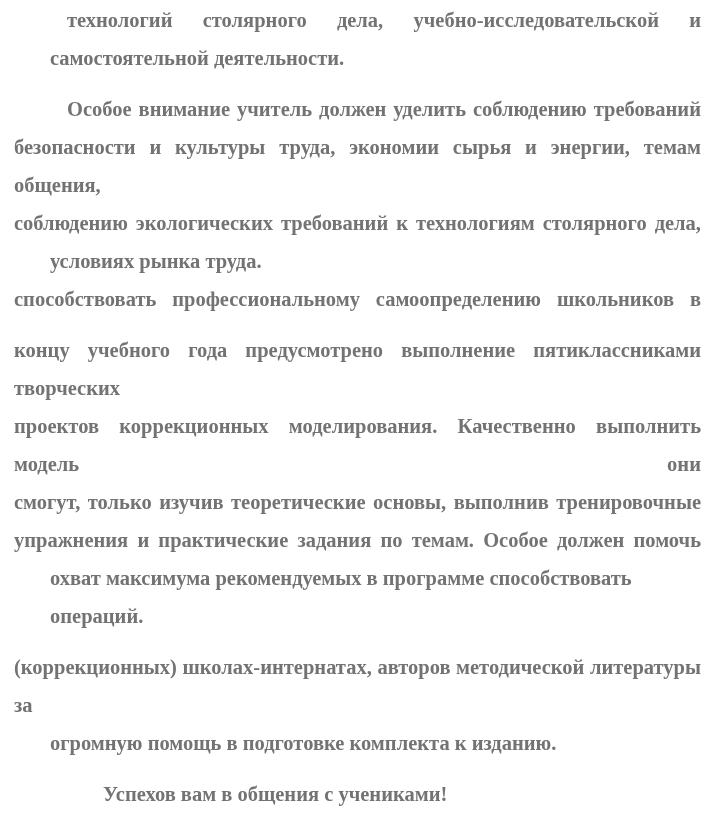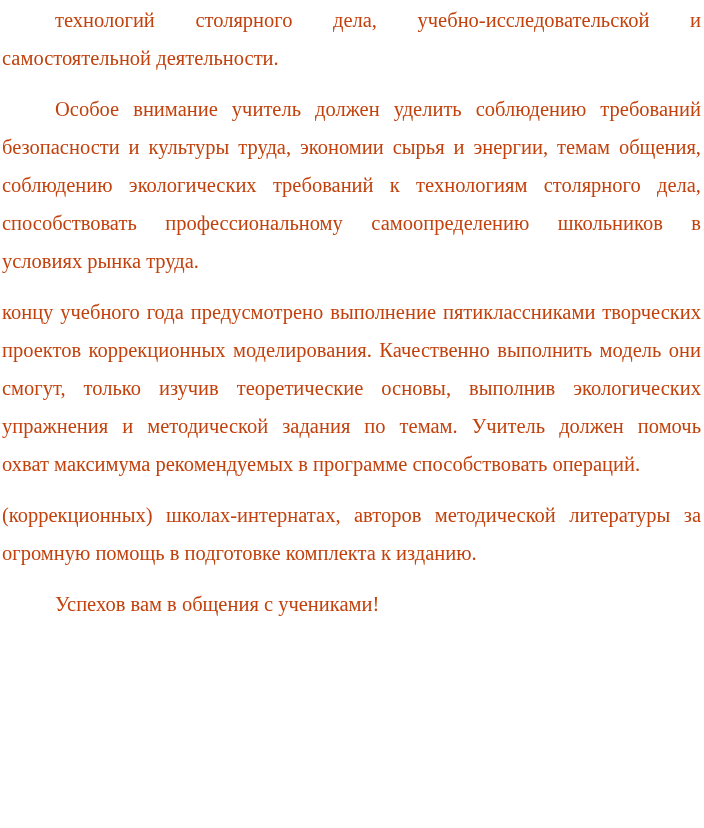--- a/index.html
+++ b/index.html
@@ -5,70 +5,72 @@
   html, body {
     margin: 0;
     padding: 0;
     background: #ffffff;
   }
   .page {
     box-sizing: border-box;
     width: 704px;
     height: 828px;
     background: #ffffff;
-    padding: 1px 3px 0 2px;
+    padding: 1px 3px 0 14px;
     overflow: hidden;
     font-family: "Liberation Serif", "DejaVu Serif", serif;
     font-size: 20.5px;
     line-height: 38px;
-    color: #c2410c;
+    color: #737373;
+    font-weight: bold;
   }
   .para {
     margin: 0 0 13px 0;
   }
   .para:last-child {
     margin-bottom: 0;
   }
   
   .line {
     text-align: justify;
     text-align-last: justify;
     white-space: normal;
   }
   .line.first {
     text-indent: 53px;
   }
   .line.last {
-    text-align: center;
+    text-align: left;
     text-align-last: left;
+    margin-left: 36px;
   }
 </style>
 </head>
 <body>
 
 <div class="page">
 
   <div class="para">
     <div class="line first">технологий столярного дела, учебно-исследовательской и</div>
     <div class="line last">самостоятельной деятельности.</div>
   </div>
 
   <div class="para">
     <div class="line first">Особое внимание учитель должен уделить соблюдению требований</div>
     <div class="line">безопасности и культуры труда, экономии сырья и энергии, темам общения,</div>
     <div class="line">соблюдению экологических требований к технологиям столярного дела,</div>
+    <div class="line last">условиях рынка труда.</div>
     <div class="line">способствовать профессиональному самоопределению школьников в</div>
-    <div class="line last">условиях рынка труда.</div>
   </div>
 
   <div class="para">
     <div class="line">концу учебного года предусмотрено выполнение пятиклассниками творческих</div>
     <div class="line">проектов коррекционных моделирования. Качественно выполнить модель они</div>
-    <div class="line">смогут, только изучив теоретические основы, выполнив экологических</div>
-    <div class="line">упражнения и методической задания по темам. Учитель должен помочь</div>
+    <div class="line">смогут, только изучив теоретические основы, выполнив тренировочные</div>
+    <div class="line">упражнения и практические задания по темам. Особое должен помочь</div>
     <div class="line last">охват максимума рекомендуемых в программе способствовать операций.</div>
   </div>
 
   <div class="para">
     <div class="line">(коррекционных) школах-интернатах, авторов методической литературы за</div>
     <div class="line last">огромную помощь в подготовке комплекта к изданию.</div>
   </div>
 
   <div class="para">
     <div class="line first last">Успехов вам в общения с учениками!</div>

